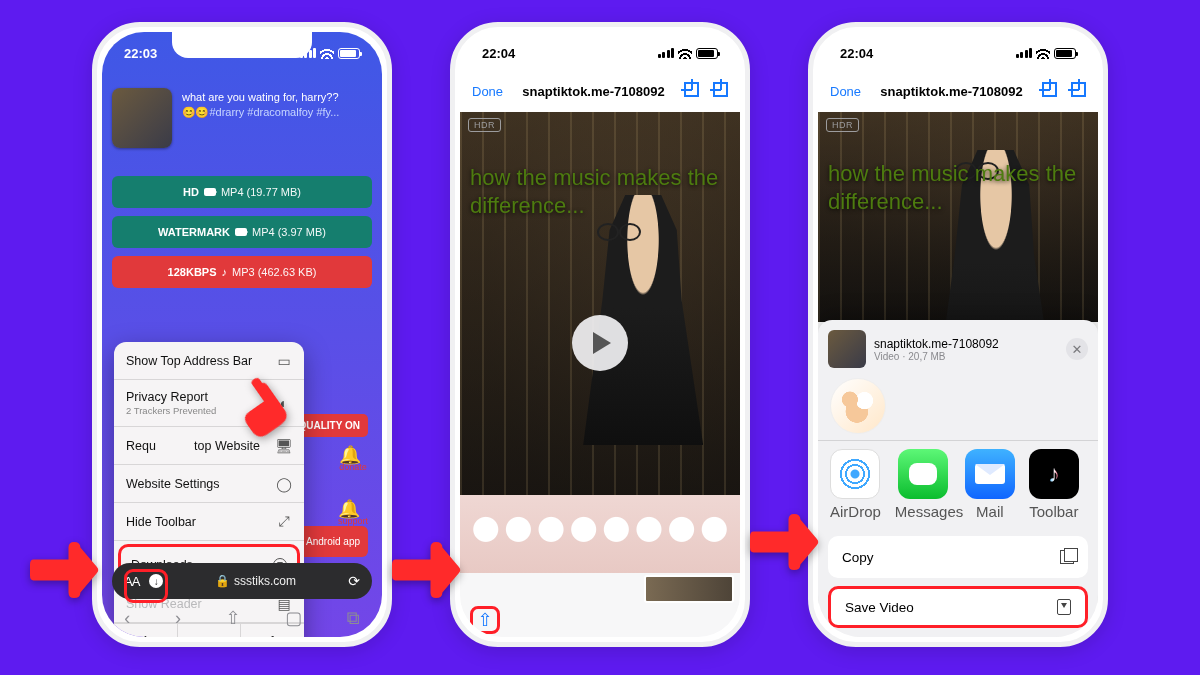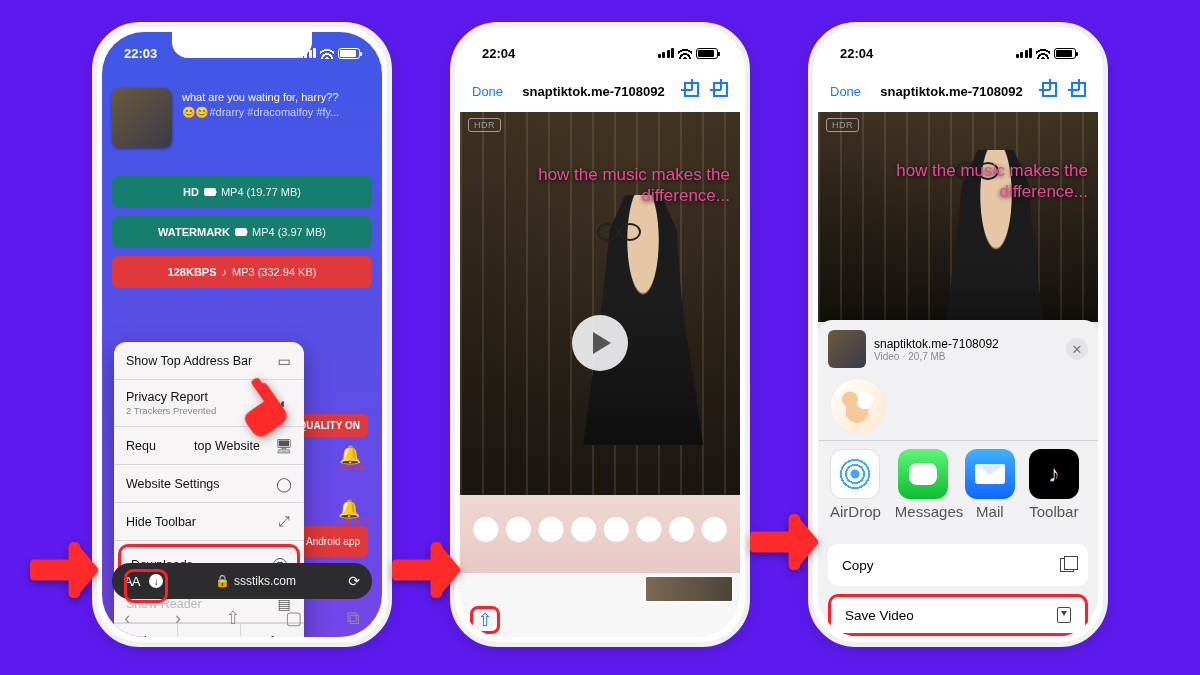--- a/index.html
+++ b/index.html
@@ -138,21 +138,21 @@
      border-radius: 40px 40px 0 0;
   }
   .glasses { position:absolute; left:49%; top:24%; width:44px; height:14px;}
   .glasses::before, .glasses::after { content:""; position:absolute; top:0; width:18px; height:14px;
      border:2px solid #222; border-radius:50%;}
   .glasses::before{left:0;} .glasses::after{right:0;}
   .hall { position:absolute; inset:0; background:
      repeating-linear-gradient(90deg, rgba(255,220,150,.12) 0 2px, transparent 2px 22px),
      linear-gradient(180deg, rgba(70,50,30,.3), rgba(10,10,10,.6));
   }
-  .overlayTxt { position:absolute; top: 52px; left:0; right:0; text-align:right; color:#ec4899; font-size: 17px;
+  .overlayTxt { position:absolute; top: 52px; left:0; right:0; text-align:left; color:#4d7c0f; font-size: 22px;
      font-weight:500; text-shadow: 0 1px 4px rgba(0,0,0,.8); line-height:1.25; z-index:4; padding: 0 10px;}
   .playbtn { position:absolute; top:50%; left:50%; transform:translate(-50%,-50%); width:56px; height:56px;
      border-radius:50%; background:rgba(245,245,247,.9); display:flex; align-items:center; justify-content:center; z-index:5;}
   .playbtn::after { content:""; border-left:18px solid #555; border-top:11px solid transparent; border-bottom:11px solid transparent; margin-left:4px;}
   .kbstrip { position:absolute; left:0; right:0; bottom:0; height:78px;
      background: linear-gradient(180deg, #efd7d3, #e8c9c4);
   }
   .kbstrip .keys { position:absolute; inset:8px 4px 4px;
      background:
        radial-gradient(circle at 8% 40%, #fff 12px, transparent 13px),
@@ -211,21 +211,21 @@
   .appic.msg { background: linear-gradient(180deg,#5df777,#0bbd2e);}
   .appic.msg::after{content:"";width:28px;height:22px;background:#fff;border-radius:8px;position:relative;}
   .appic.mail { background: linear-gradient(180deg,#3fb2ff,#1066ff);}
   .appic.mail .env{ width:30px;height:20px;background:#fff;border-radius:3px;position:relative;}
   .appic.mail .env::after{content:"";position:absolute;top:0;left:0;right:0;border-left:15px solid transparent;border-right:15px solid transparent;border-top:11px solid #dfeaff;}
   .appic.tt { background:#000;}
   .appic.tt .n{ font-size:24px; font-weight:700; background: linear-gradient(90deg,#2af,#fff,#f25); -webkit-background-clip:text; color:transparent;}
   .appic.more { background:#fff; border:1px solid #ddd; font-size:10px; color:#666;}
   .applb { font-size:15px; color:#555; white-space:nowrap;}
 
-  .actlist { margin-top:20px;}
+  .actlist { margin-top:12px;}
   .actrow { background:#fff; border-radius:10px; margin-bottom:8px; height:42px; display:flex; align-items:center;
     justify-content:space-between; padding: 0 14px; font-size:13.5px; color:#000;}
   .actrow.hl { border: 3px solid #ff1f28; }
 
   
   .hand { position:absolute; width: 70px; height: 60px; z-index: 80;}
   .hand svg { width:100%; height:100%; filter: drop-shadow(0 3px 4px rgba(0,0,0,.35));}
   .handR { transform: scaleX(1);}   
   .handUp { transform: rotate(-35deg);}
 
@@ -278,21 +278,21 @@
             <span class="sub">MP4 (19.77 MB)</span>
           </div>
           <div class="dlb teal">
             <span>WATERMARK</span>
               <span class="cam"></span>
             <span class="sub">MP4 (3.97 MB)</span>
           </div>
           <div class="dlb red">
             <span>128KBPS</span>
               <span class="note">♪</span>
-            <span class="sub">MP3 (332.94 KB)</span>
+            <span class="sub">MP3 (462.63 KB)</span>
           </div>
         </div>
 
         <div class="qon">QUALITY ON</div>
 
         <div class="badge-col">
           <div style="text-align:center">
             <div class="bell">🔔</div>
             <div class="bellbl">donate</div>
           </div>

